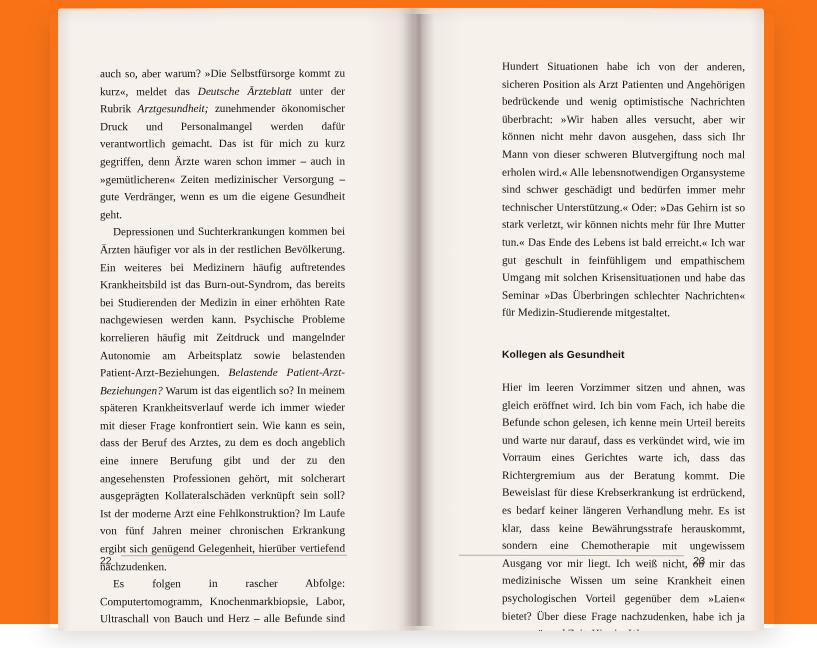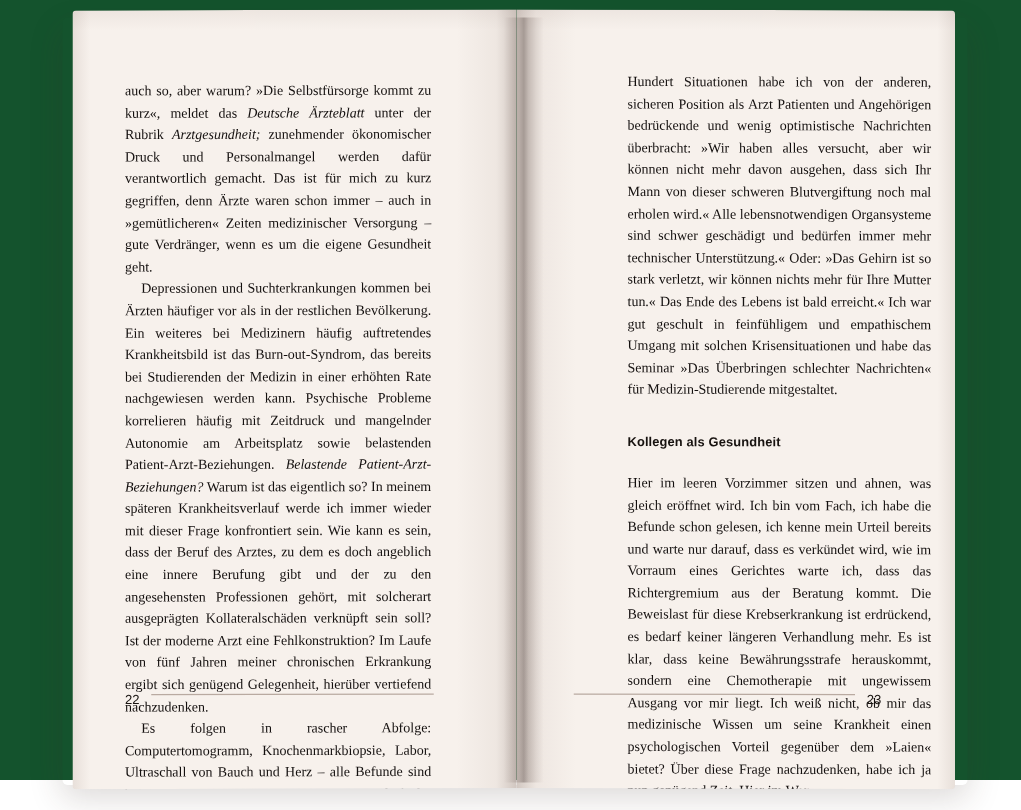--- a/index.html
+++ b/index.html
@@ -11,21 +11,21 @@
     width: 817px;
     height: 648px;
     overflow: hidden;
     font-family: "Liberation Serif", serif;
   }
 
   .book-photo {
     position: relative;
     width: 817px;
     height: 624px;
-    background: #14532d;
+    background: #f97316;
   }
 
   
   .book {
     position: absolute;
     left: 58px;
     top: 8px;
     width: 706px;
     height: 623px;
     display: flex;

